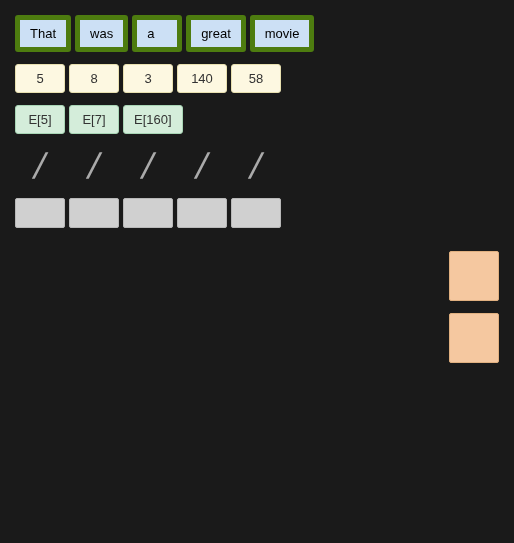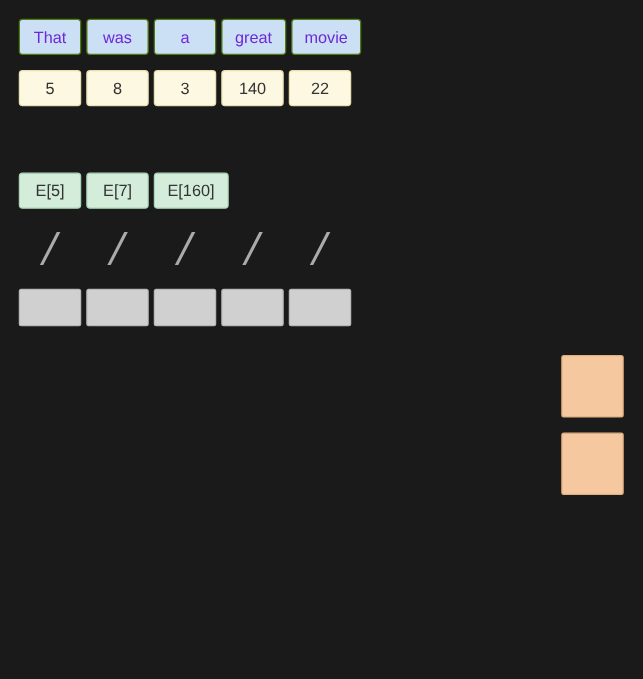--- a/index.html
+++ b/index.html
@@ -26,26 +26,26 @@
 
     .row {
       display: flex;
       gap: 4px;
       align-items: center;
     }
 
     
     .token-blue {
       background-color: #cce0f5;
-      border: 1px solid #4d7c0f;
+      border: 5px solid #4d7c0f;
       border-radius: 3px;
       padding: 6px 10px;
       min-width: 50px;
-      text-align: center;
-      color: #6d28d9;
+      text-align: left;
+      color: #000000;
       font-size: 13px;
     }
 
     
     .token-yellow {
       background-color: #fdf8e1;
       border: 1px solid #e8e0b0;
       border-radius: 3px;
       padding: 6px 10px;
       min-width: 50px;
@@ -57,21 +57,20 @@
     
     .token-green {
       background-color: #d4edda;
       border: 1px solid #a8d5b5;
       border-radius: 3px;
       padding: 6px 10px;
       min-width: 50px;
       text-align: center;
       color: #333;
       font-size: 13px;
-      margin-top: 41px;
     }
 
     
     .slash-icon {
       width: 50px;
       height: 40px;
       display: flex;
       align-items: center;
       justify-content: center;
       color: #aaa;
@@ -118,21 +117,21 @@
     <div class="token-blue">a</div>
     <div class="token-blue">great</div>
     <div class="token-blue">movie</div>
   </div>
 
   <div class="row">
     <div class="token-yellow">5</div>
     <div class="token-yellow">8</div>
     <div class="token-yellow">3</div>
     <div class="token-yellow">140</div>
-    <div class="token-yellow">22</div>
+    <div class="token-yellow">58</div>
   </div>
 
   <div class="row">
     <div class="token-green">E[5]</div>
     <div class="token-green">E[7]</div>
     <div class="token-green">E[160]</div>
   </div>
 
   <div class="row">
     <div class="slash-icon">╱</div>

